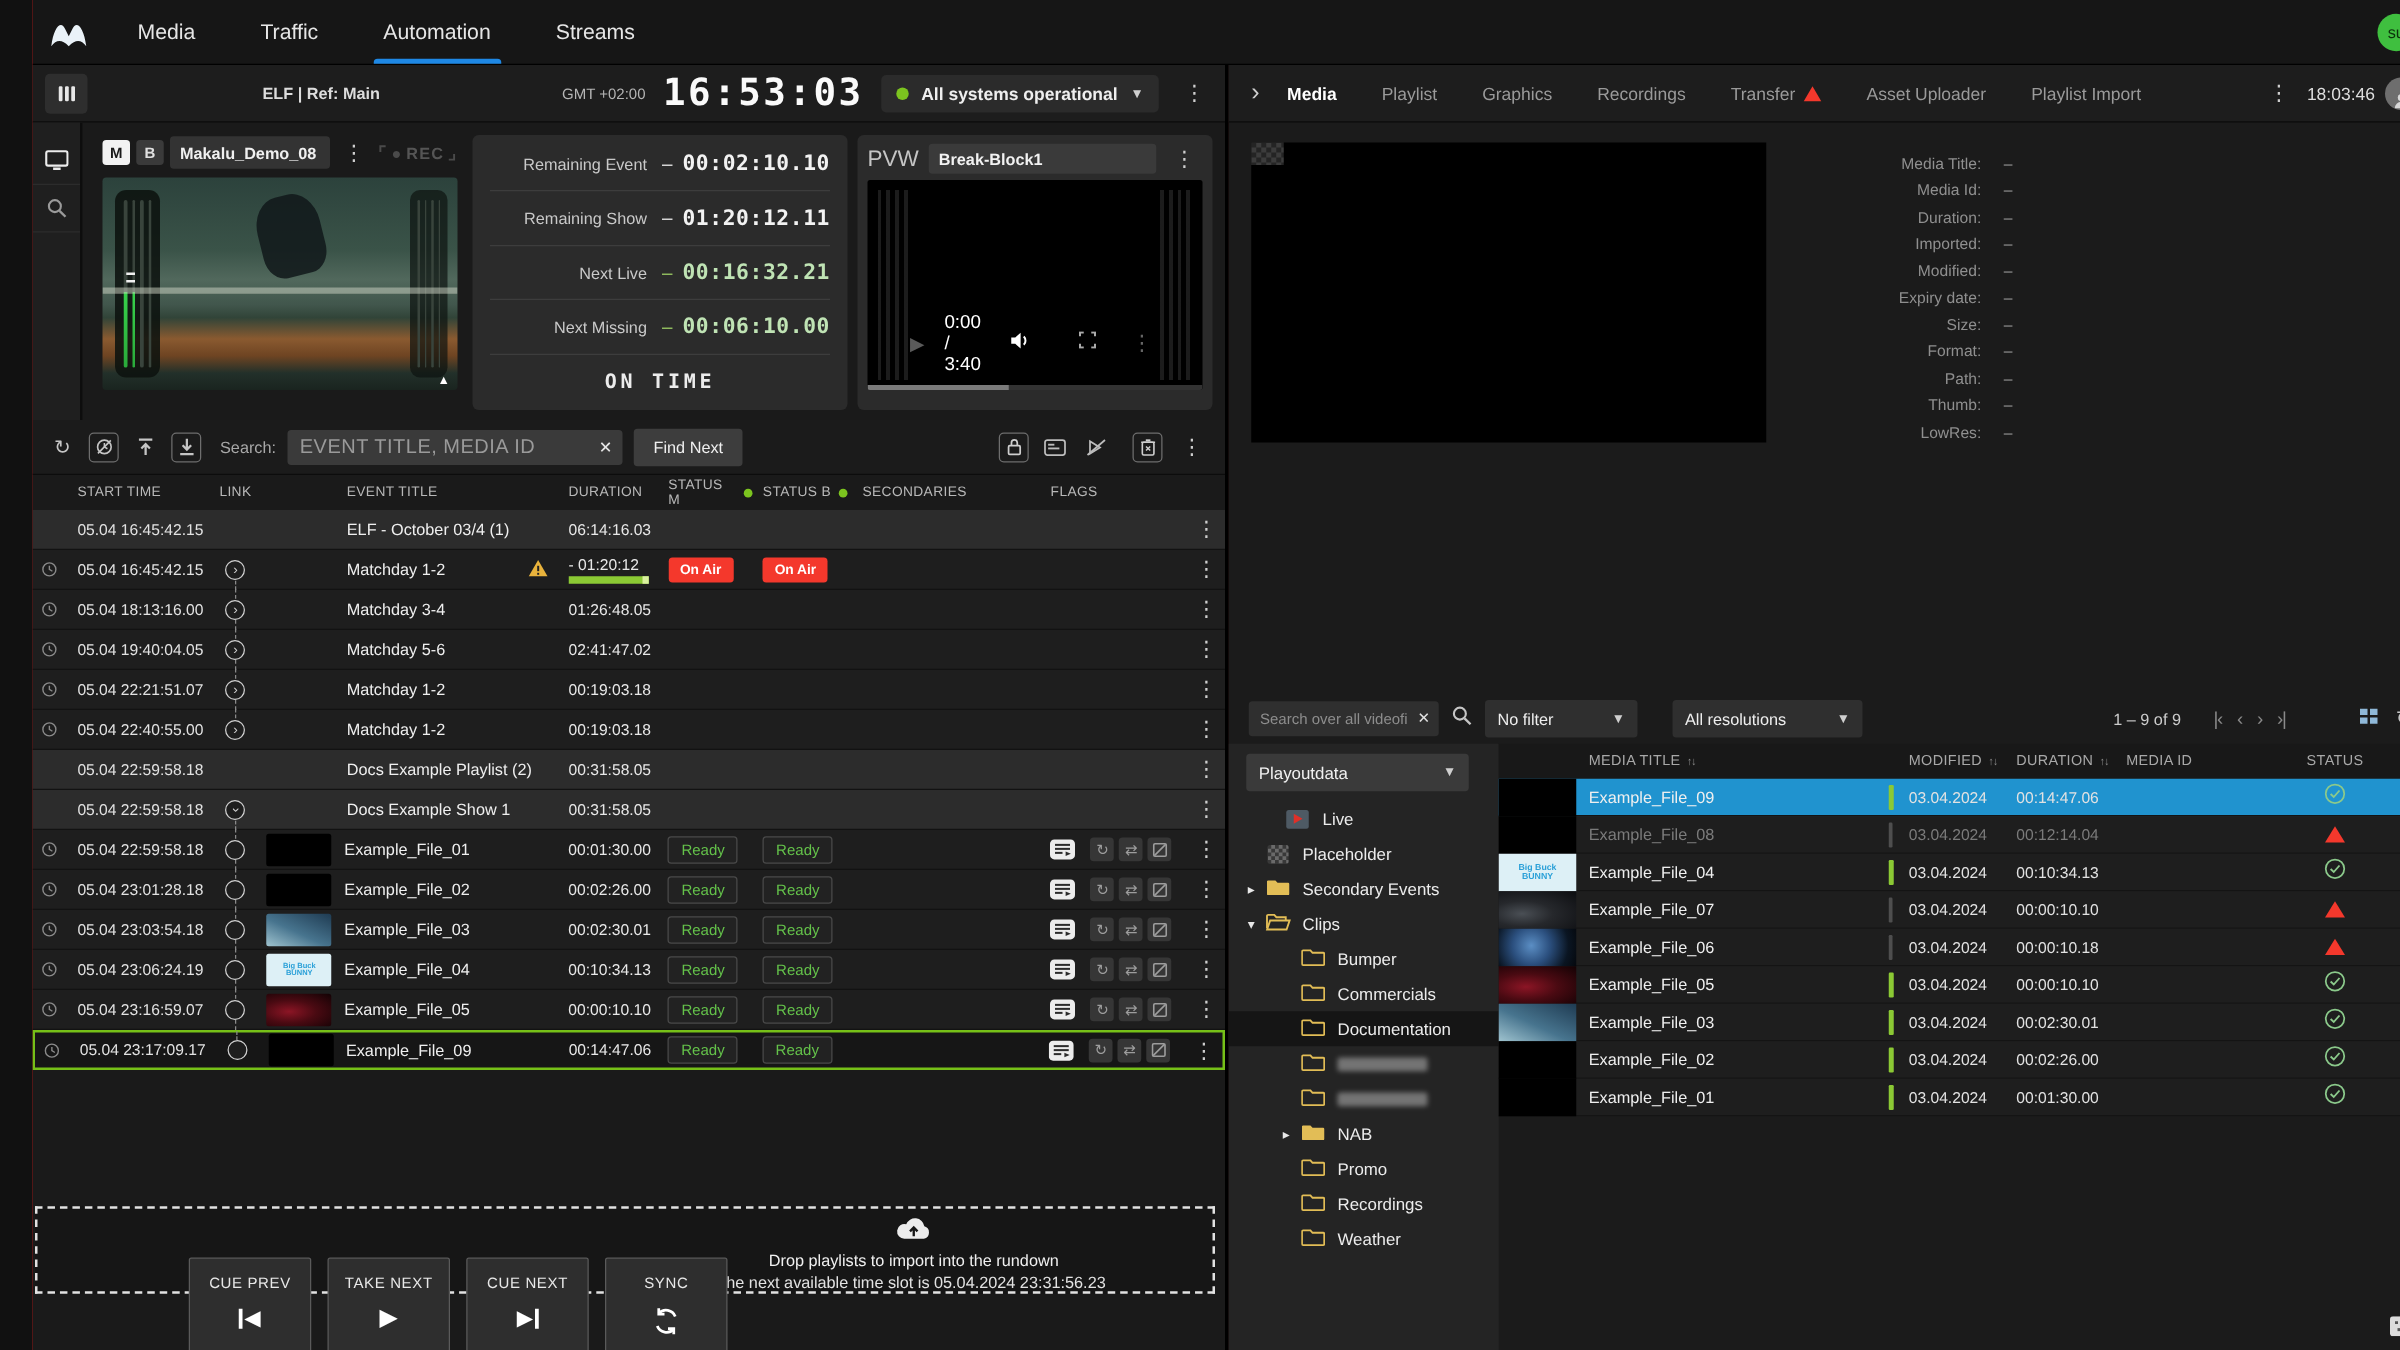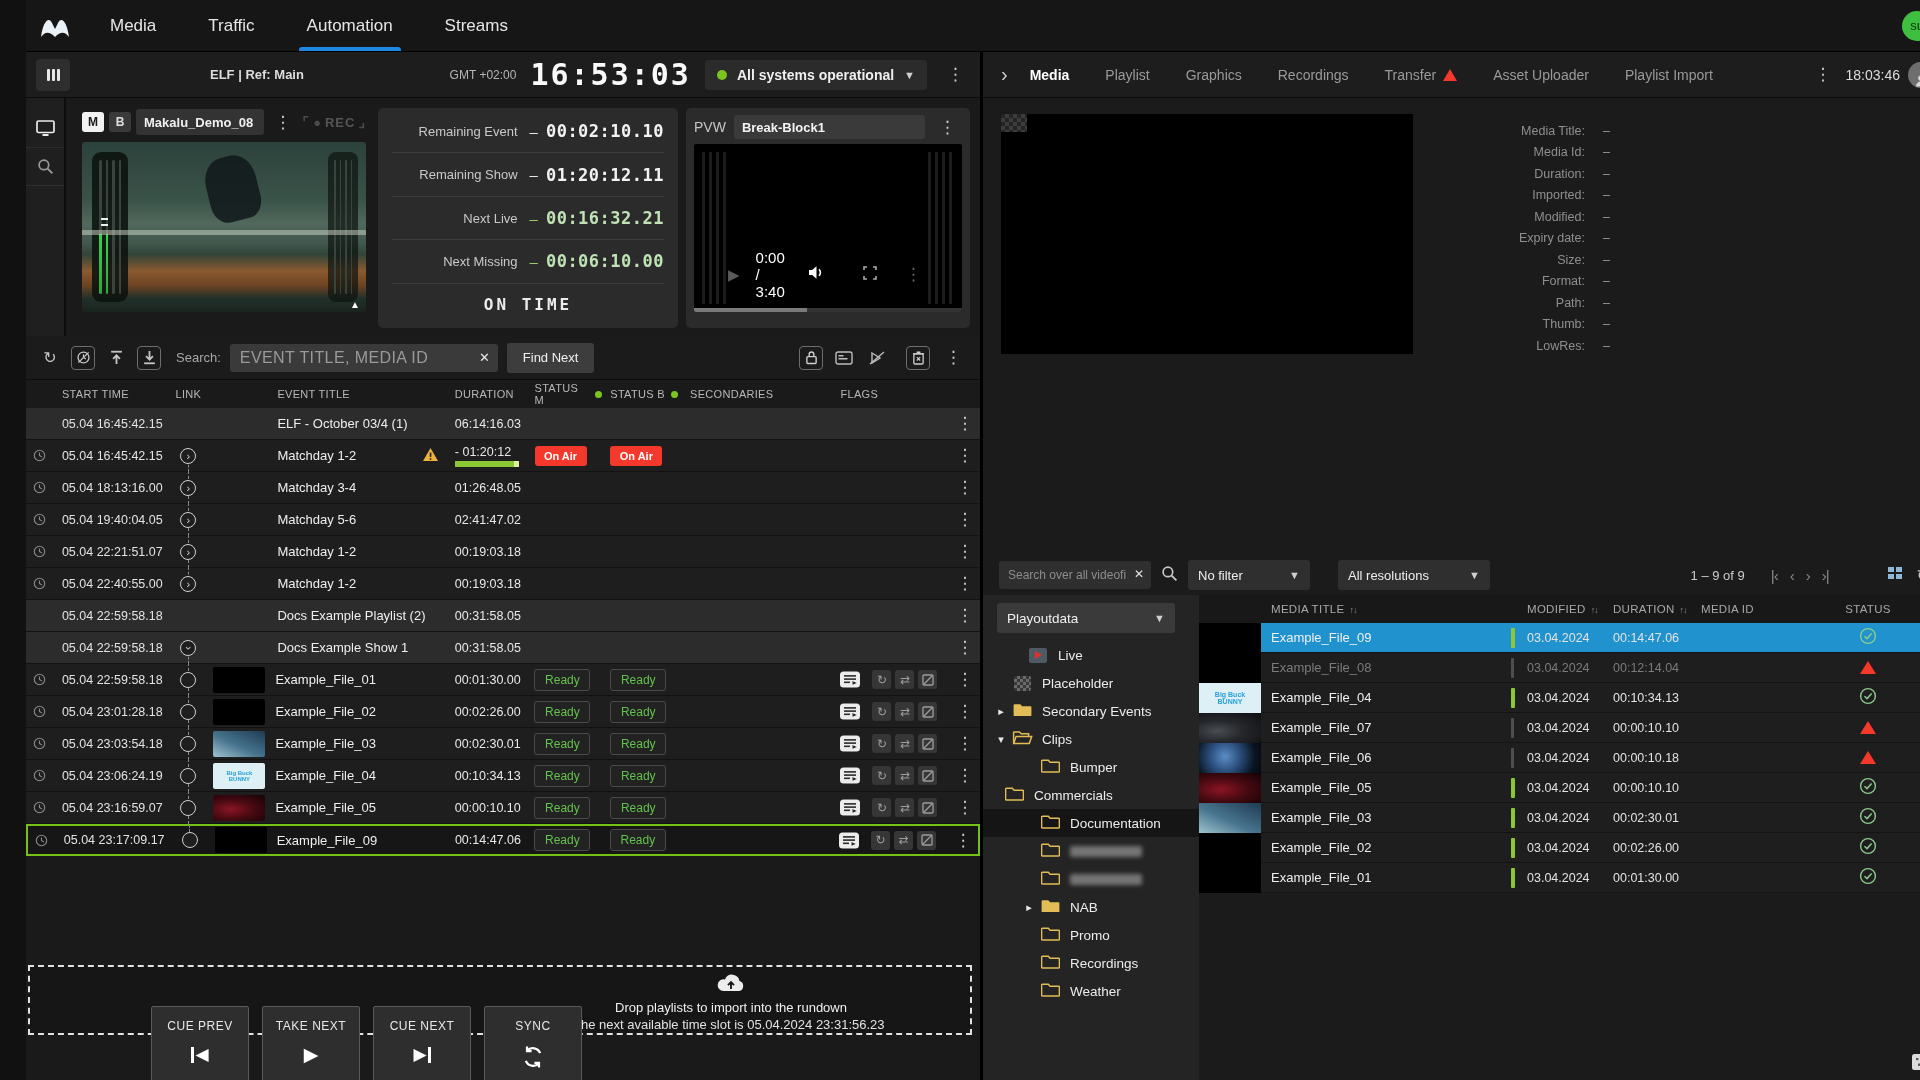--- a/index.html
+++ b/index.html
@@ -66,21 +66,21 @@
   .cnt-row { flex:1; display:flex; align-items:center; border-bottom:1px solid #3d3d3d; }
   .cnt-row .lb { flex:1; text-align:right; font-size:13px; color:#c9c9c9; padding-right:12px; }
   .cnt-row .dash { font-size:15px; margin-right:8px; }
   .cnt-row .val { font-family:"DejaVu Sans Mono", monospace; font-weight:bold; font-size:17px; letter-spacing:.5px; }
   .cnt-row.white .dash { color:#e8e8e8; } .cnt-row.white .val { color:#f2f2f2; }
   .cnt-row.green .dash { color:#9ccc65; } .cnt-row.green .val { color:#bfe3b4; }
   .ontime { flex:1; display:flex; align-items:center; justify-content:center; font-family:"DejaVu Sans Mono", monospace; font-weight:bold; font-size:16px; letter-spacing:3px; color:#ececec; }
 
   .pvw-col { flex:1; margin:10px 10px 8px 4px; background:#2b2b2b; border-radius:5px; padding:6px 8px; }
   .pvw-head { display:flex; align-items:center; gap:8px; height:26px; }
-  .pvw-lbl { font-size:14px; color:#c5c5c5; }
+  .pvw-lbl { font-size:18px; color:#c5c5c5; }
   .pvw-field { flex:1; height:24px; background:#3a3a3a; border-radius:3px; display:flex; align-items:center; padding:0 8px; font-size:13px; font-weight:bold; color:#f2f2f2; cursor:pointer; }
   .pvw-player { position:relative; margin-top:4px; height:168px; background:#000; border-radius:2px; overflow:hidden; }
   .pvw-mtr { position:absolute; top:8px; bottom:8px; width:26px; background:repeating-linear-gradient(90deg,#1f1f1f 0 3px,#000 3px 7px); opacity:.9; }
   .pvw-mtr.l { left:8px; } .pvw-mtr.r { right:8px; }
   .pvw-ctrl { position:absolute; left:34px; right:34px; bottom:12px; display:flex; align-items:center; gap:16px; }
   .pvw-play { color:#5a5a5a; font-size:15px; }
   .pvw-time { color:#fff; font-size:15px; }
   .pvw-prog { position:absolute; left:0; right:0; bottom:0; height:4px; background:#333; }
   .pvw-prog i { position:absolute; left:0; width:42%; height:100%; background:#7a7a7a; }
 
@@ -1193,21 +1193,21 @@
               </div>
               <div class="t-item" style="padding-left:36px">
      <span class="t-chev"></span>
      <span class="t-ico">
                   <span><svg width="19" height="15" viewBox="0 0 20 16">
                       <path d="M1.5 2.5 h6.2 l1.8 2 h9 a1 1 0 0 1 1 1 V14 a1 1 0 0 1-1 1 H1.5 a1 1 0 0 1-1-1 V3.5 a1 1 0 0 1 1-1 Z" fill="none" stroke="#e2bd56" stroke-width="1.6"></path>
                     </svg></span>
                 </span>
                 <span>Bumper</span>
               </div>
-              <div class="t-item" style="">
+              <div class="t-item" style="padding-left:36px">
      <span class="t-chev"></span>
      <span class="t-ico">
                   <span><svg width="19" height="15" viewBox="0 0 20 16">
                       <path d="M1.5 2.5 h6.2 l1.8 2 h9 a1 1 0 0 1 1 1 V14 a1 1 0 0 1-1 1 H1.5 a1 1 0 0 1-1-1 V3.5 a1 1 0 0 1 1-1 Z" fill="none" stroke="#e2bd56" stroke-width="1.6"></path>
                     </svg></span>
                 </span>
                 <span>Commercials</span>
               </div>
               <div class="t-item selected" style="padding-left:36px">
      <span class="t-chev"></span>

